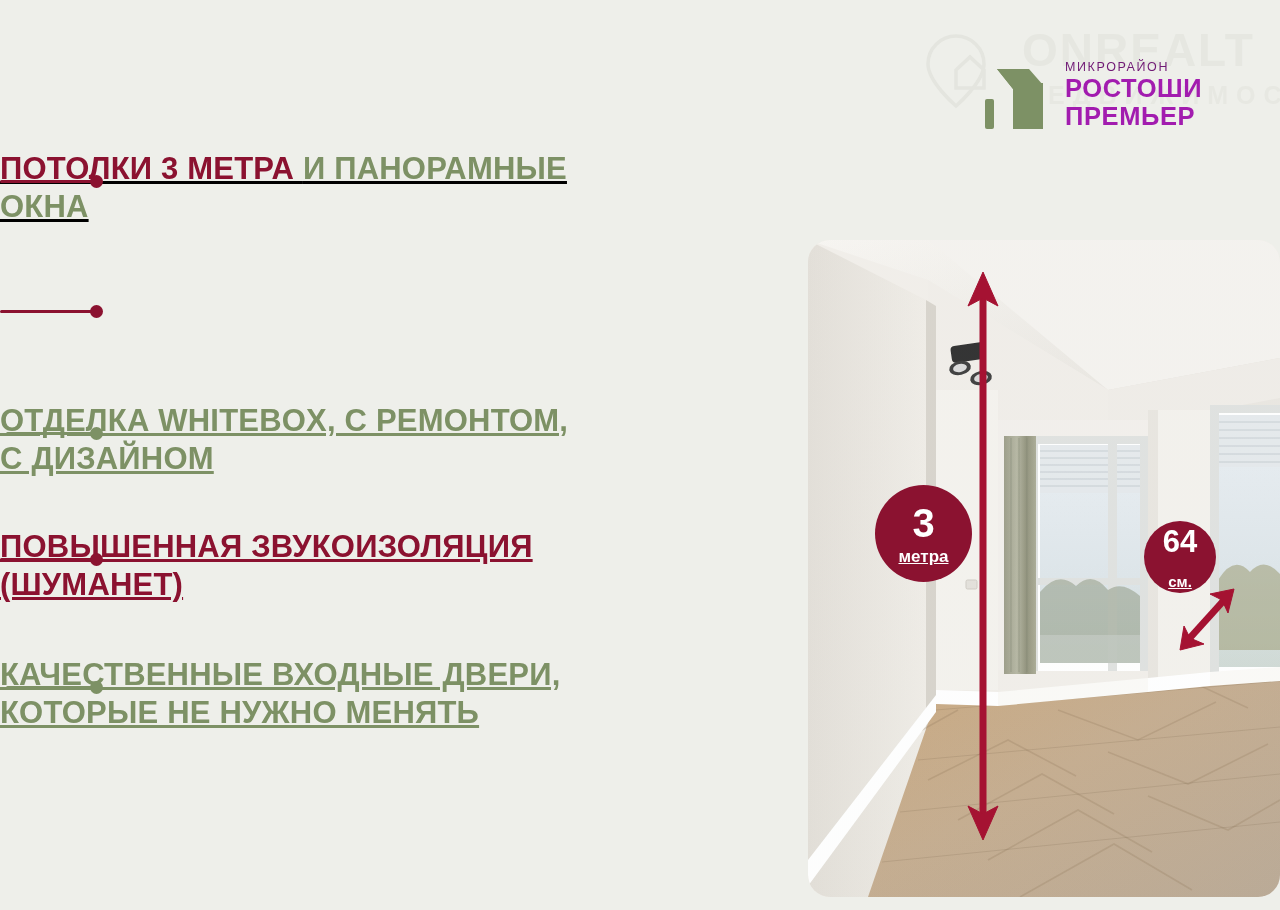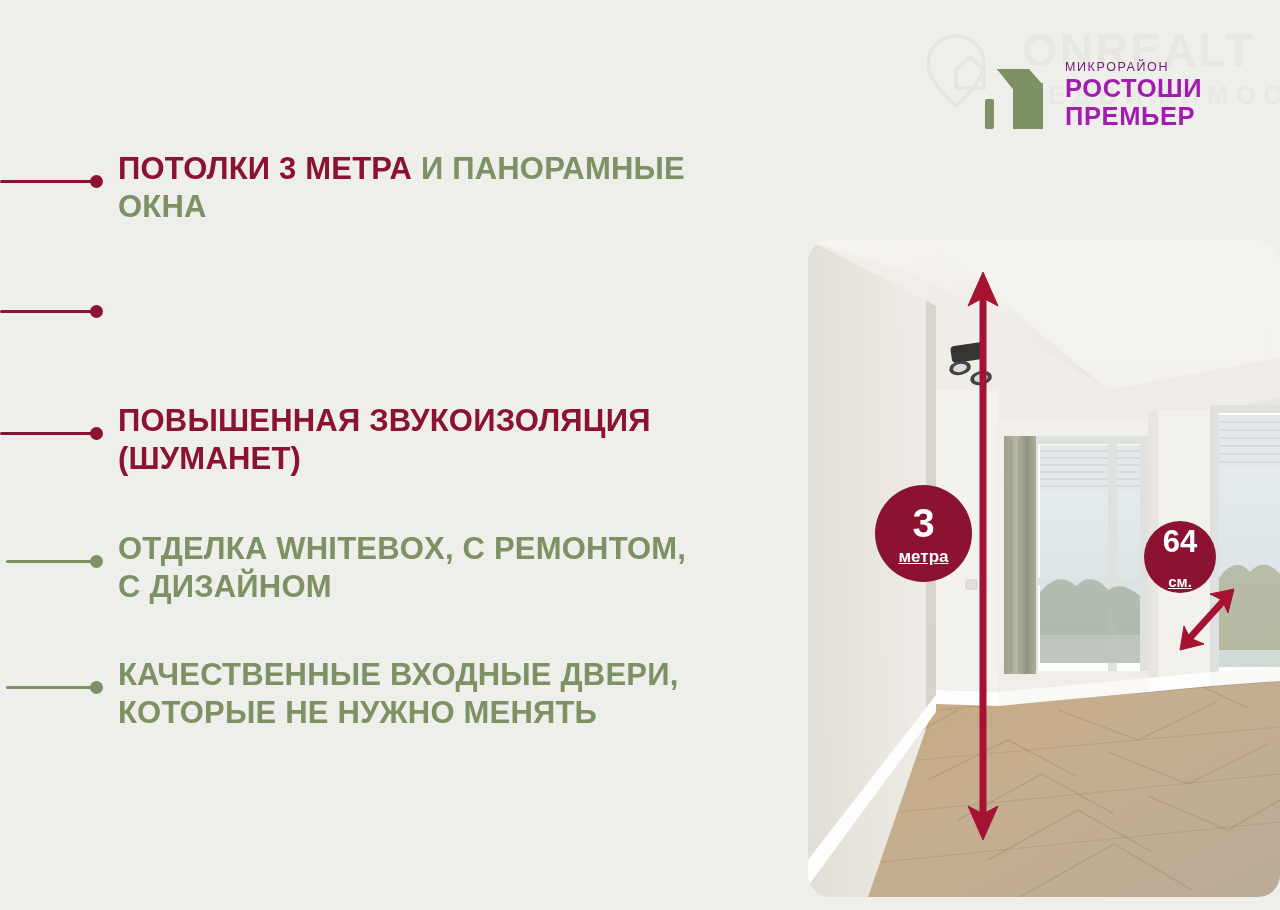--- a/index.html
+++ b/index.html
@@ -62,26 +62,26 @@
     height:3px;
     border-radius:2px;
   }
   .feature-dot {
     position:absolute;
     top:25px;
     width:13px; height:13px;
     border-radius:50%;
   }
   .feature-text {
-    padding-left:118px;
     font-size:31px;
     font-weight:800;
     letter-spacing:0.2px;
     line-height:1.22;
     text-transform:uppercase;
+    text-decoration:underline;
   }
   .tone-red   { color:#8b1230; }
   .tone-green { color:#7d9165; }
   .rule-red   { background:#8b1230; left:0;   width:96px; }
   .rule-green { background:#7d9165; left:6px; width:90px; }
   .dot-red    { background:#8b1230; left:90px; }
   .dot-green  { background:#7d9165; left:90px; }
 
   
   #feature-0 { margin-bottom:44px; }
@@ -174,35 +174,35 @@
         <span class="tone-red">ПОТОЛКИ 3 МЕТРА </span><span class="tone-green">И ПАНОРАМНЫЕ</span><br>
         <span class="tone-green">ОКНА</span>
       </div>
     </div>
 
     <div class="feature" id="feature-1">
       <span class="feature-rule rule-red"></span>
       <span class="feature-dot dot-red"></span>
     </div>
 
+    <div class="feature" id="feature-3">
+      <span class="feature-rule rule-green"></span>
+      <span class="feature-dot dot-green"></span>
+      <div class="feature-text tone-green">
+        <span>ОТДЕЛКА WHITEBOX, С РЕМОНТОМ,</span><br>
+        <span>С ДИЗАЙНОМ</span>
+      </div>
+    </div>
+
     <div class="feature" id="feature-2">
       <span class="feature-rule rule-red"></span>
       <span class="feature-dot dot-red"></span>
       <div class="feature-text tone-red">
         <span>ПОВЫШЕННАЯ ЗВУКОИЗОЛЯЦИЯ</span><br>
         <span>(ШУМАНЕТ)</span>
-      </div>
-    </div>
-
-    <div class="feature" id="feature-3">
-      <span class="feature-rule rule-green"></span>
-      <span class="feature-dot dot-green"></span>
-      <div class="feature-text tone-green">
-        <span>ОТДЕЛКА WHITEBOX, С РЕМОНТОМ,</span><br>
-        <span>С ДИЗАЙНОМ</span>
       </div>
     </div>
 
     <div class="feature" id="feature-4">
       <span class="feature-rule rule-green"></span>
       <span class="feature-dot dot-green"></span>
       <div class="feature-text tone-green">
         <span>КАЧЕСТВЕННЫЕ ВХОДНЫЕ ДВЕРИ,</span><br>
         <span>КОТОРЫЕ НЕ НУЖНО МЕНЯТЬ</span>
       </div>

